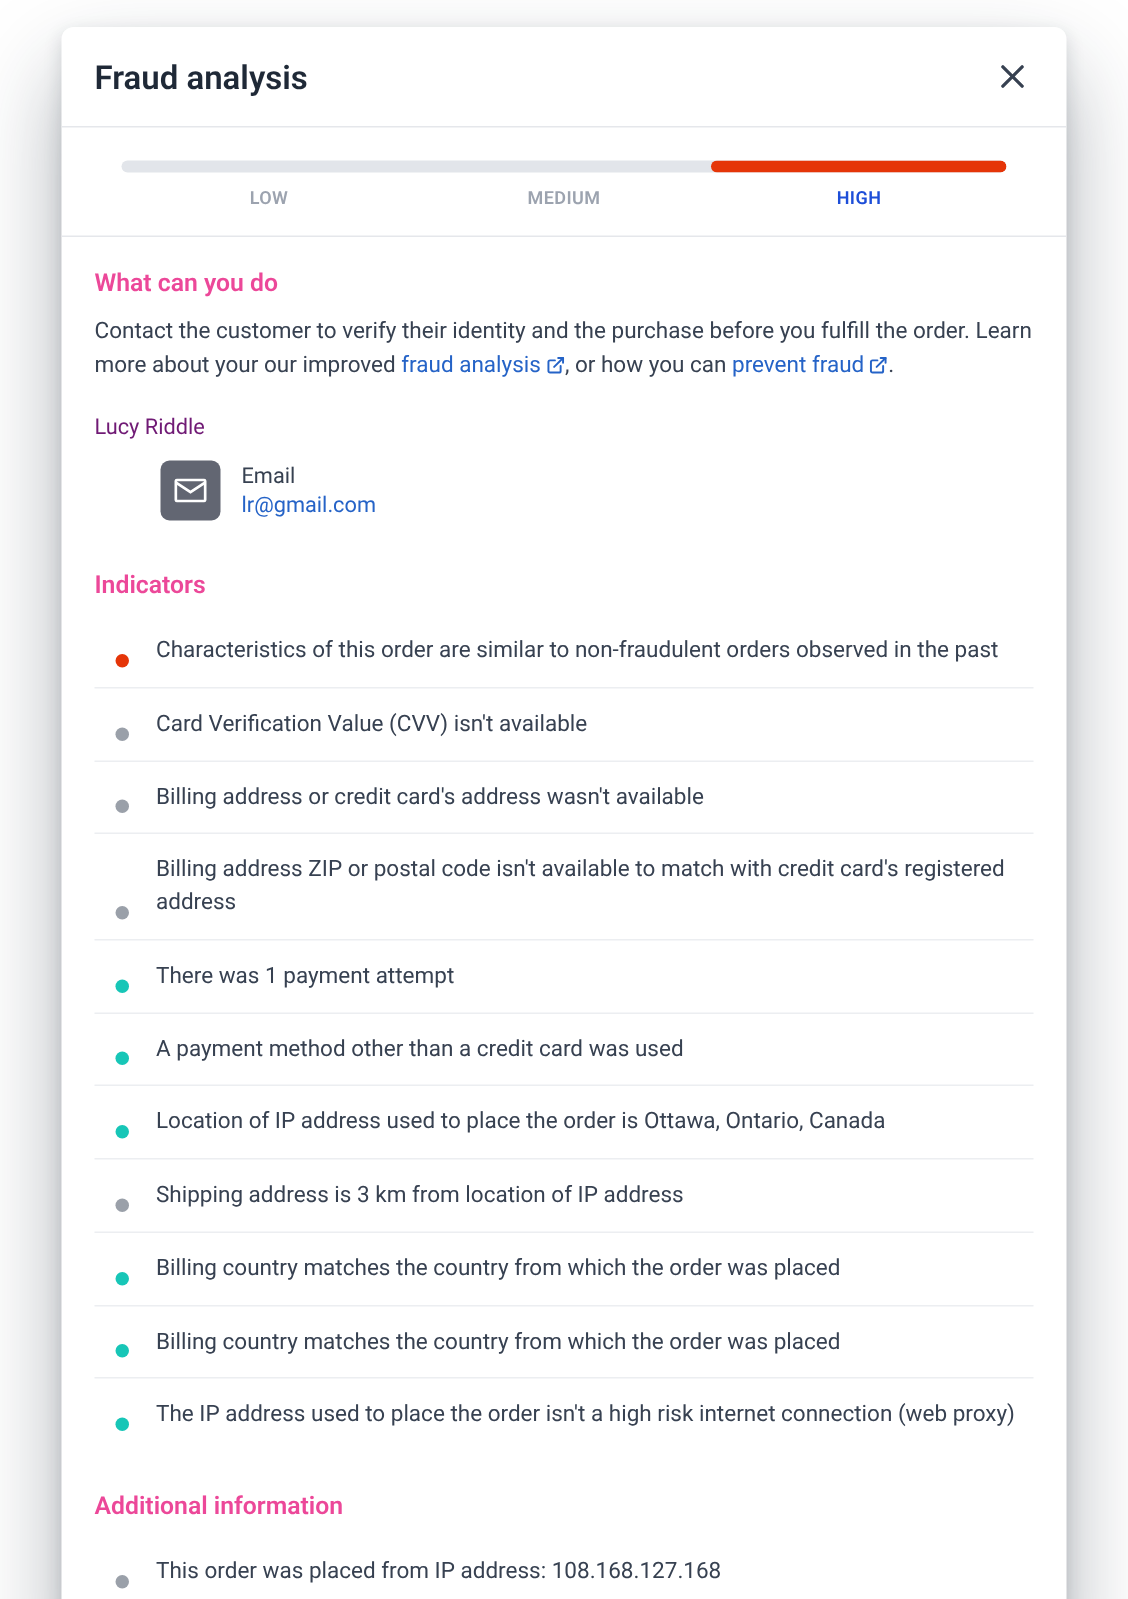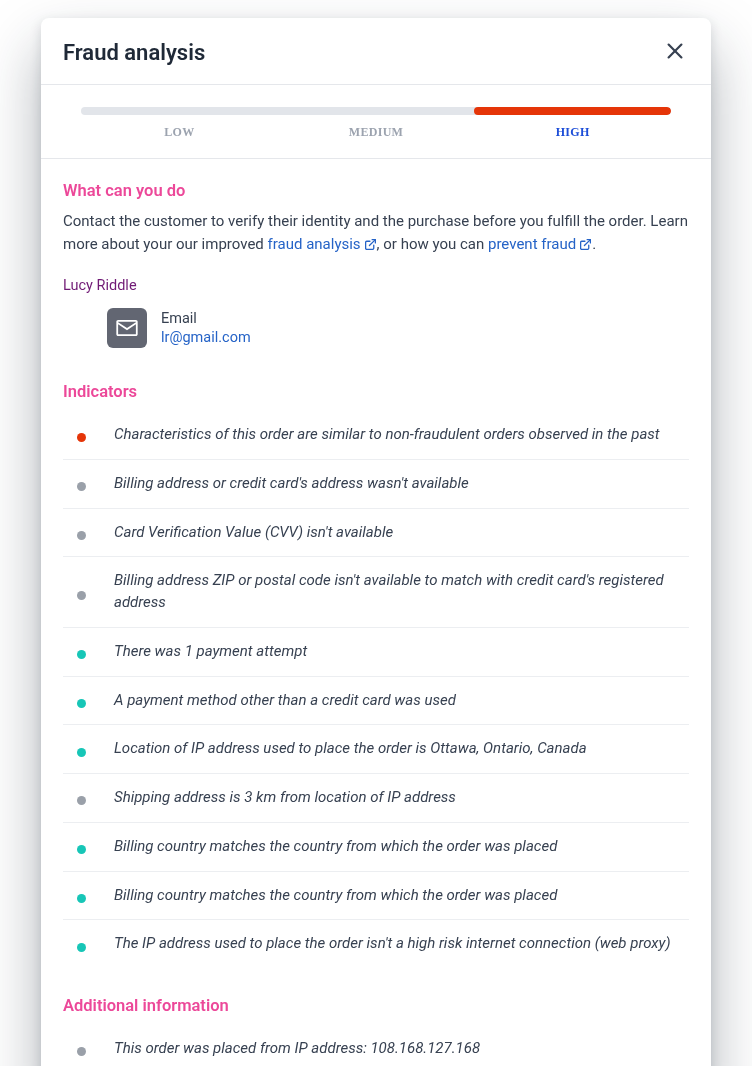--- a/index.html
+++ b/index.html
@@ -58,21 +58,20 @@
       top: 0; right: 0; height: 100%;
       width: 33.33%;
       border-radius: 4px;
       background: #e53508;
     }
     .risk-labels {
       display: flex;
       font-size: 12px;
       font-weight: 600;
       letter-spacing: 0.3px;
-      font-family: Liberation Serif, serif;
     }
     .risk-labels > div { flex: 1; text-align: center; color: #9ca3af; }
     .risk-labels > div.active { color: #1d4ed8; }
 
     .content { padding: 22px 22px 26px 22px; }
 
     .section-title {
       font-size: 16.5px;
       font-weight: 600;
       color: #ec4899;
@@ -107,25 +106,24 @@
       display: flex; align-items: center; justify-content: center;
     }
     .email-icon-box svg { width: 22px; height: 16px; fill: #fff; }
     .contact-info { display: flex; flex-direction: column; gap: 2px; }
     .contact-label { font-size: 14.5px; color: #374151; }
     .contact-link { font-size: 14.5px; color: #2563c7; cursor: pointer; }
 
     .ind-list { display: flex; flex-direction: column; }
     .ind-item {
       display: flex;
-      align-items: center;
-      gap: 28px;
+      align-items: flex-end;
+      gap: 18px;
       padding: 13px 0 13px 14px;
       border-bottom: 1px solid #eceef1;
-      font-style: italic;
     }
     .ind-item:last-child { border-bottom: none; }
     .ind-dot {
       width: 9px; height: 9px;
       border-radius: 50%;
       flex-shrink: 0;
       margin-top: 6px;
     }
     .ind-dot.red   { background: #e53508; }
     .ind-dot.gray  { background: #9aa0a9; }
@@ -198,25 +196,25 @@
     </div>
 
     <div class="section-title">Indicators</div>
     <div class="ind-list" id="indicators-list">
         <div class="ind-item">
           <div class="ind-dot red"></div>
           <div class="ind-text">Characteristics of this order are similar to non-fraudulent orders observed in the past</div>
         </div>
         <div class="ind-item">
           <div class="ind-dot gray"></div>
+          <div class="ind-text">Card Verification Value (CVV) isn't available</div>
+        </div>
+        <div class="ind-item">
+          <div class="ind-dot gray"></div>
           <div class="ind-text">Billing address or credit card's address wasn't available</div>
-        </div>
-        <div class="ind-item">
-          <div class="ind-dot gray"></div>
-          <div class="ind-text">Card Verification Value (CVV) isn't available</div>
         </div>
         <div class="ind-item">
           <div class="ind-dot gray"></div>
           <div class="ind-text">Billing address ZIP or postal code isn't available to match with credit card's registered address</div>
         </div>
         <div class="ind-item">
           <div class="ind-dot teal"></div>
           <div class="ind-text">There was 1 payment attempt</div>
         </div>
         <div class="ind-item">

